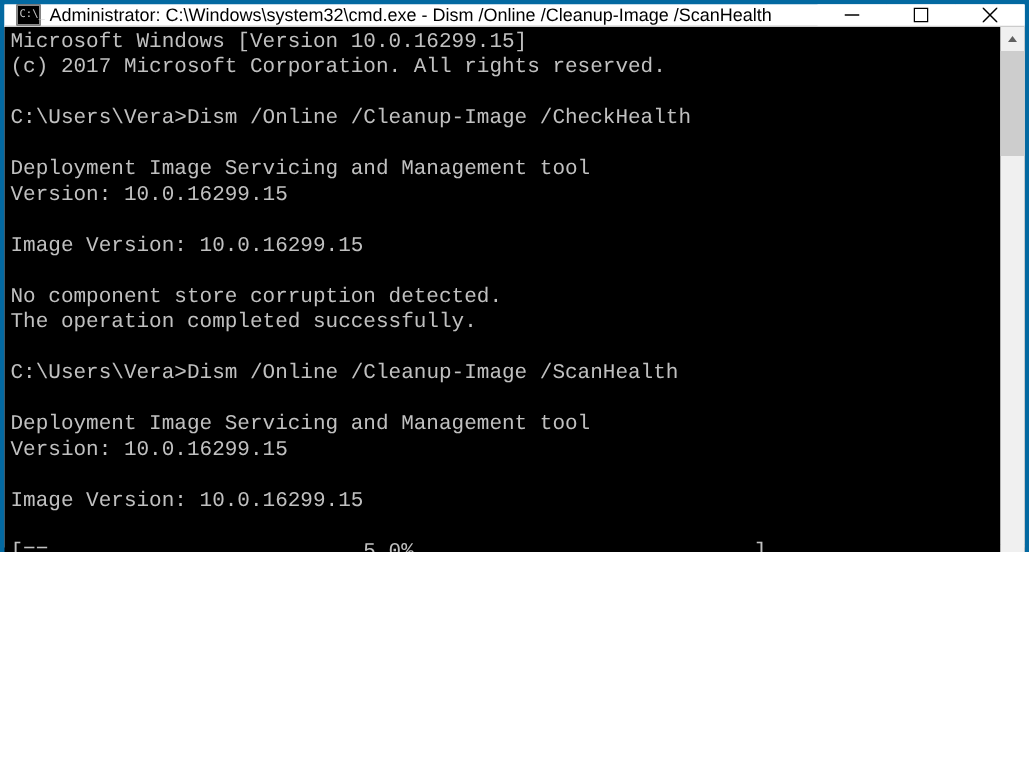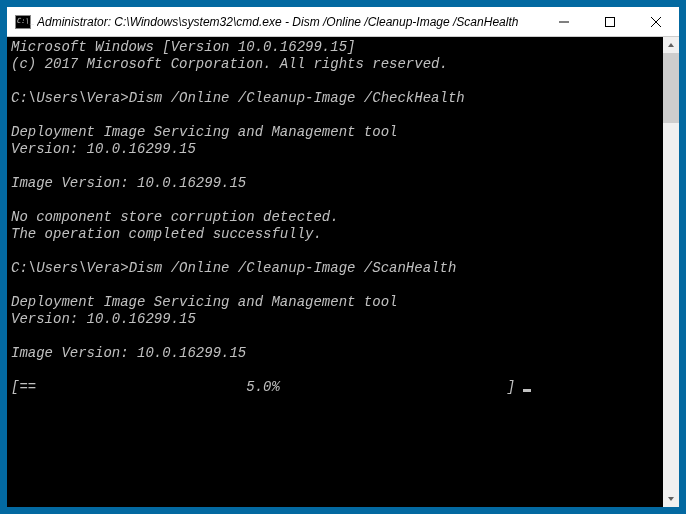--- a/index.html
+++ b/index.html
@@ -5,27 +5,26 @@
     * {
       margin: 0;
       padding: 0;
       box-sizing: border-box;
     }
     body {
       background: #fff;
     }
     .window {
       width: 686px;
-      height: 514px;
-      border: 7px solid #0369a1;
+      height: 368px;
+      border: 3px solid #0369a1;
       background: #fff;
       display: flex;
       flex-direction: column;
       position: relative;
-      font-style: italic;
     }
     .titlebar {
       height: 30px;
       background: #fff;
       display: flex;
       align-items: center;
       border-bottom: 1px solid #ccc;
     }
     .titlebar-icon {
       width: 16px;

